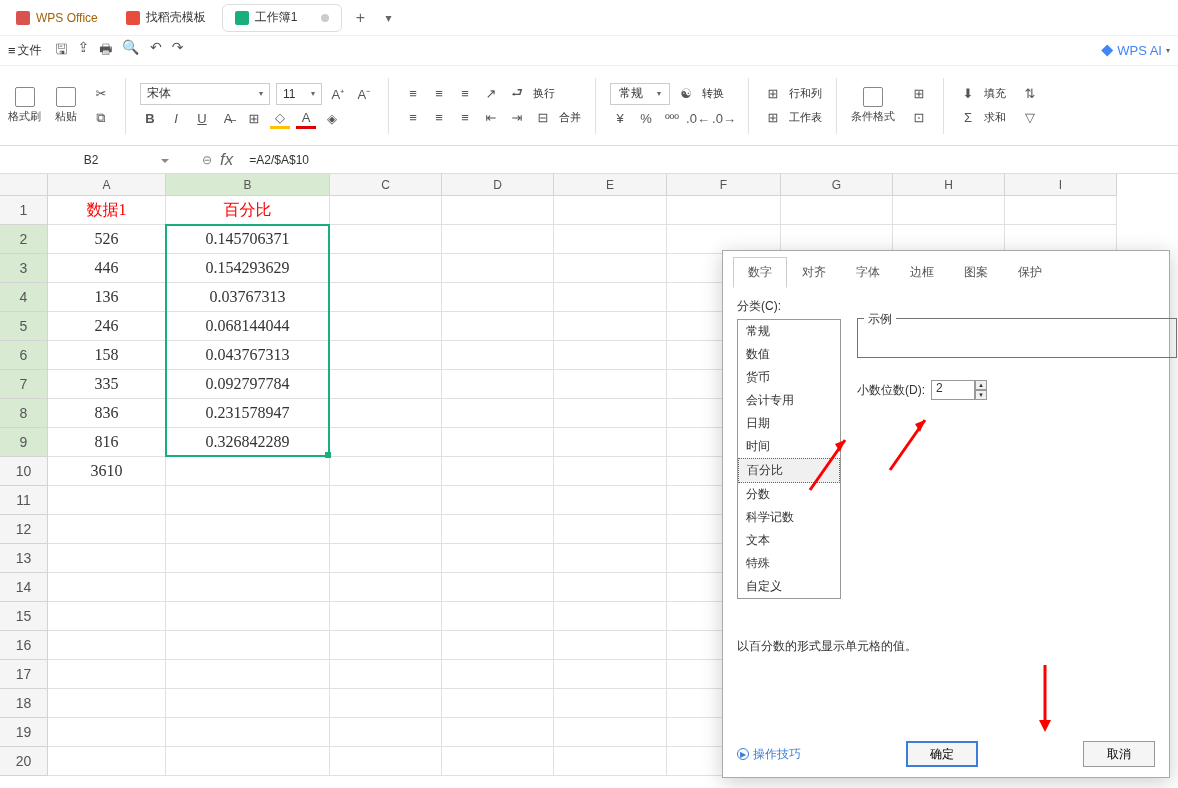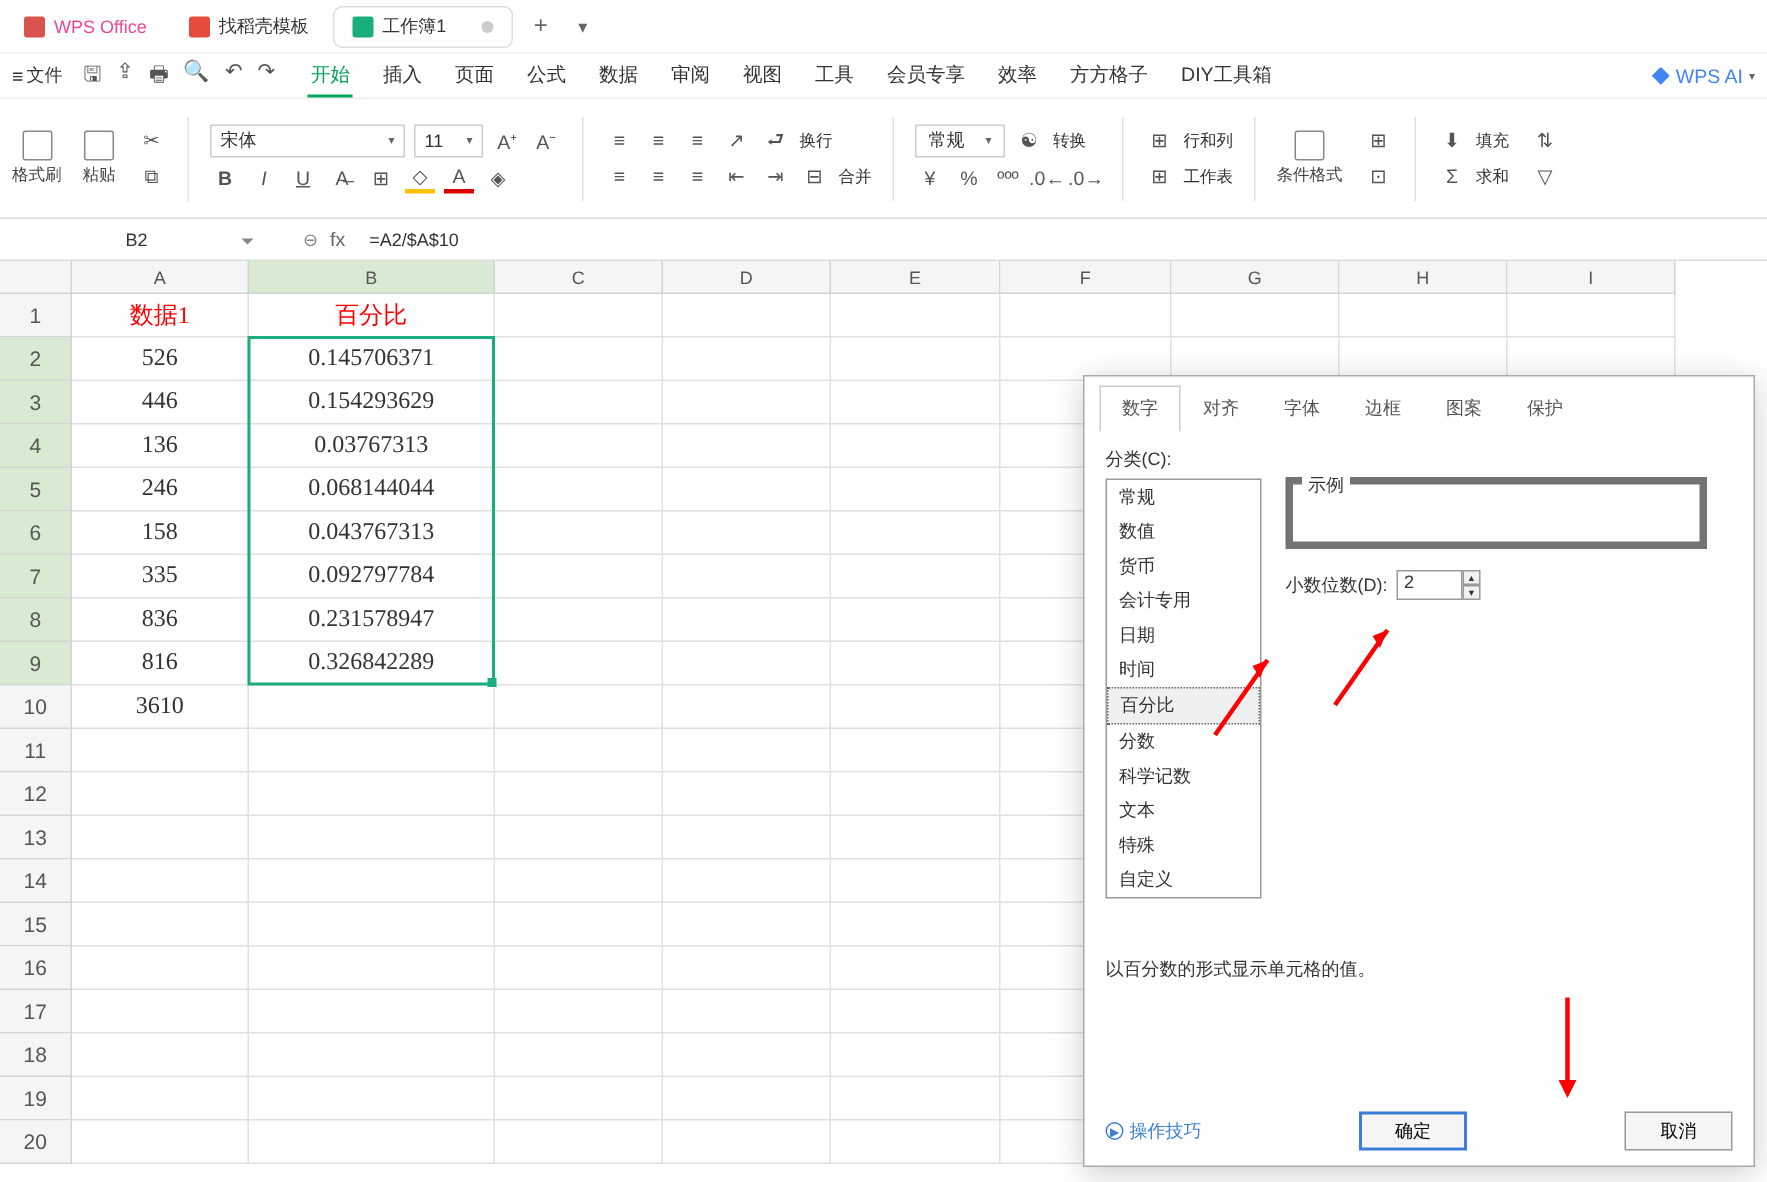--- a/index.html
+++ b/index.html
@@ -1,21 +1,21 @@
 <!DOCTYPE html>
 <html><head>
 <meta charset="utf-8">
 <style>
 * { margin: 0; padding: 0; box-sizing: border-box; font-family: "Microsoft YaHei", Arial, sans-serif; }
 body { background: #fff; font-size: 12px; color: #333; width: 1178px; height: 788px; overflow: hidden; position: relative; }
 
 
 .title-bar { height: 36px; background: #fff; display: flex; align-items: center; padding: 0 4px; border-bottom: 1px solid #f0f0f0; }
 .app-tab { display: flex; align-items: center; height: 28px; padding: 0 12px; margin-right: 4px; border-radius: 6px; gap: 6px; }
-.app-tab.wps { color: #ec4899; justify-content: flex-end; }
+.app-tab.wps { color: #a16207; justify-content: flex-end; }
 .app-tab.template { color: #333; }
 .app-tab.workbook { background: #fff; border: 1px solid #ddd; }
 .wps-logo { width: 14px; height: 14px; background: #d9534f; border-radius: 2px; display: inline-block; }
 .doc-logo { width: 14px; height: 14px; background: #e74c3c; border-radius: 2px; display: inline-block; }
 .sheet-logo { width: 14px; height: 14px; background: #1aad7e; border-radius: 2px; display: inline-block; }
 .gray-dot { width: 8px; height: 8px; background: #ccc; border-radius: 50%; margin-left: 18px; }
 .tab-add { width: 28px; height: 28px; display: flex; align-items: center; justify-content: center; font-size: 16px; color: #666; }
 
 
 .menu-bar { height: 30px; display: flex; align-items: center; padding: 0 8px; gap: 2px; border-bottom: 1px solid #eee; }
@@ -42,21 +42,21 @@
 .fmt-btn.italic { font-style: italic; }
 .fmt-btn.underline { text-decoration: underline; }
 .chev { font-size: 8px; color: #666; }
 .normal-sel { height: 22px; border: 1px solid #ccc; padding: 0 8px; display: flex; align-items: center; justify-content: space-between; min-width: 60px; }
 
 
 .formula-bar { height: 28px; display: flex; align-items: center; border-bottom: 1px solid #ddd; }
 .name-box { width: 166px; height: 22px; margin: 0 8px; display: flex; align-items: center; justify-content: center; border: 1px solid transparent; font-size: 12px; color: #333; position: relative; }
 .name-box::after { content: ""; position: absolute; right: 4px; border: 4px solid transparent; border-top-color: #888; top: 9px; }
 .fx-area { display: flex; align-items: center; gap: 8px; margin-left: 20px; }
-.fx-icon { color: #666; font-size: 13px; }
+.fx-icon { font-style: italic; color: #666; font-size: 17px; }
 .formula-input { font-size: 12px; color: #333; margin-left: 8px; }
 .zoom-fx { color: #888; font-size: 12px; }
 .corner { width: 48px; height: 22px; background: #f5f5f5; border-right: 1px solid #d4d4d4; border-bottom: 1px solid #d4d4d4; }
 .col-headers { display: flex; }
 .col-h { height: 22px; background: #f5f5f5; border-right: 1px solid #d4d4d4; border-bottom: 1px solid #d4d4d4; display: flex; align-items: center; justify-content: center; font-size: 12px; color: #555; }
 .col-h.active { background: #d9ead3; }
 .row-headers { display: flex; flex-direction: column; }
 .row-h { width: 48px; height: 29px; background: #f5f5f5; border-right: 1px solid #d4d4d4; border-bottom: 1px solid #d4d4d4; display: flex; align-items: center; justify-content: center; font-size: 14px; color: #555; }
 .row-h.active { background: #d9ead3; }
 .cells { position: relative; }
@@ -71,21 +71,21 @@
 .dlg-title { height: 30px; display: flex; align-items: center; padding: 0 10px; border-bottom: 1px solid #eee; gap: 6px; }
 .dlg-close { margin-left: auto; font-size: 14px; color: #666; cursor: pointer; }
 .dlg-tabs { display: flex; padding: 6px 10px 0; gap: 0; }
 .dlg-tab { padding: 6px 14px; font-size: 12px; color: #555; border: 1px solid transparent; }
 .dlg-tab.active { border: 1px solid #ccc; border-bottom-color: #fff; background: #fff; }
 .dlg-body { padding: 10px 14px; flex: 1; position: relative; }
 .dlg-label { font-size: 12px; color: #333; margin-bottom: 4px; }
 .cat-list { width: 104px; height: 280px; border: 1px solid #999; overflow: hidden; }
 .cat-item { padding: 3px 8px; font-size: 12px; color: #333; }
 .cat-item.selected { border: 1px dotted #666; background: #f0f0f0; }
-.sample-box { position: absolute; left: 134px; top: 30px; width: 281px; border: 5px solid #737373; padding: 19px 10px; }
+.sample-box { position: absolute; left: 134px; top: 30px; width: 320px; border: 1px solid #737373; padding: 19px 10px; }
 .sample-legend { position: absolute; top: -8px; left: 6px; background: #fff; padding: 0 4px; font-size: 12px; color: #333; }
 .sample-val { font-size: 12px; color: #333; margin-top: 4px; }
 .decimal-row { position: absolute; left: 134px; top: 92px; display: flex; align-items: center; gap: 6px; font-size: 12px; }
 .decimal-input { width: 44px; height: 20px; border: 1px solid #999; text-align: left; padding: 0 4px; font-size: 12px; position: relative; }
 .spinner { width: 12px; display: flex; flex-direction: column; }
 .spin-btn { width: 12px; height: 10px; border: 1px solid #999; font-size: 7px; display: flex; align-items: center; justify-content: center; background:#f0f0f0; }
 .dlg-desc { position: absolute; left: 14px; top: 350px; font-size: 12px; color: #333; }
 .dlg-footer { display: flex; align-items: center; padding: 10px 14px; gap: 10px; border-top: 0; }
 .tip-link { color: #3b7dd8; font-size: 12px; display: flex; align-items: center; gap: 4px; }
 .tip-icon { width: 12px; height: 12px; border: 1.5px solid #3b7dd8; border-radius: 50%; display: flex; align-items: center; justify-content: center; font-size: 8px; color: #3b7dd8; }
@@ -123,34 +123,20 @@
     <span style="font-size:13px;">≡</span>
     <span>文件</span>
   </div>
   <div class="qat">
     <span>🖫</span>
     <span>⇪</span>
     <span>🖶</span>
     <span>🔍</span>
     <span>↶</span>
     <span>↷</span>
-  </div>
-  <div class="menu-tabs">
-    <div class="menu-tab active">开始</div>
-    <div class="menu-tab">插入</div>
-    <div class="menu-tab">页面</div>
-    <div class="menu-tab">公式</div>
-    <div class="menu-tab">数据</div>
-    <div class="menu-tab">审阅</div>
-    <div class="menu-tab">视图</div>
-    <div class="menu-tab">工具</div>
-    <div class="menu-tab">会员专享</div>
-    <div class="menu-tab">效率</div>
-    <div class="menu-tab">方方格子</div>
-    <div class="menu-tab">DIY工具箱</div>
   </div>
   <div class="ai-btn">
     <span class="ai-logo"></span>
     <span>WPS AI</span>
     <span class="chev">▾</span>
   </div>
 </div>
 
 <div class="ribbon">
   <div class="rib-big">

